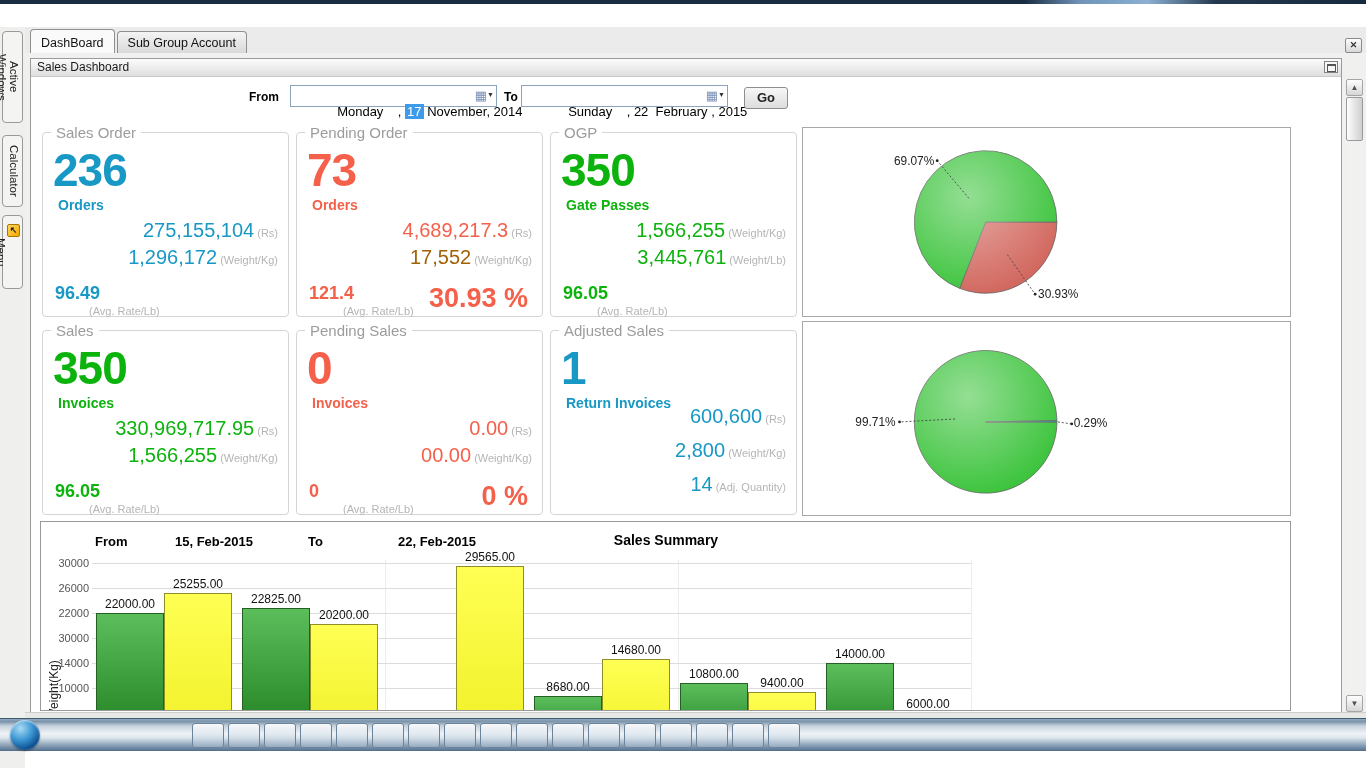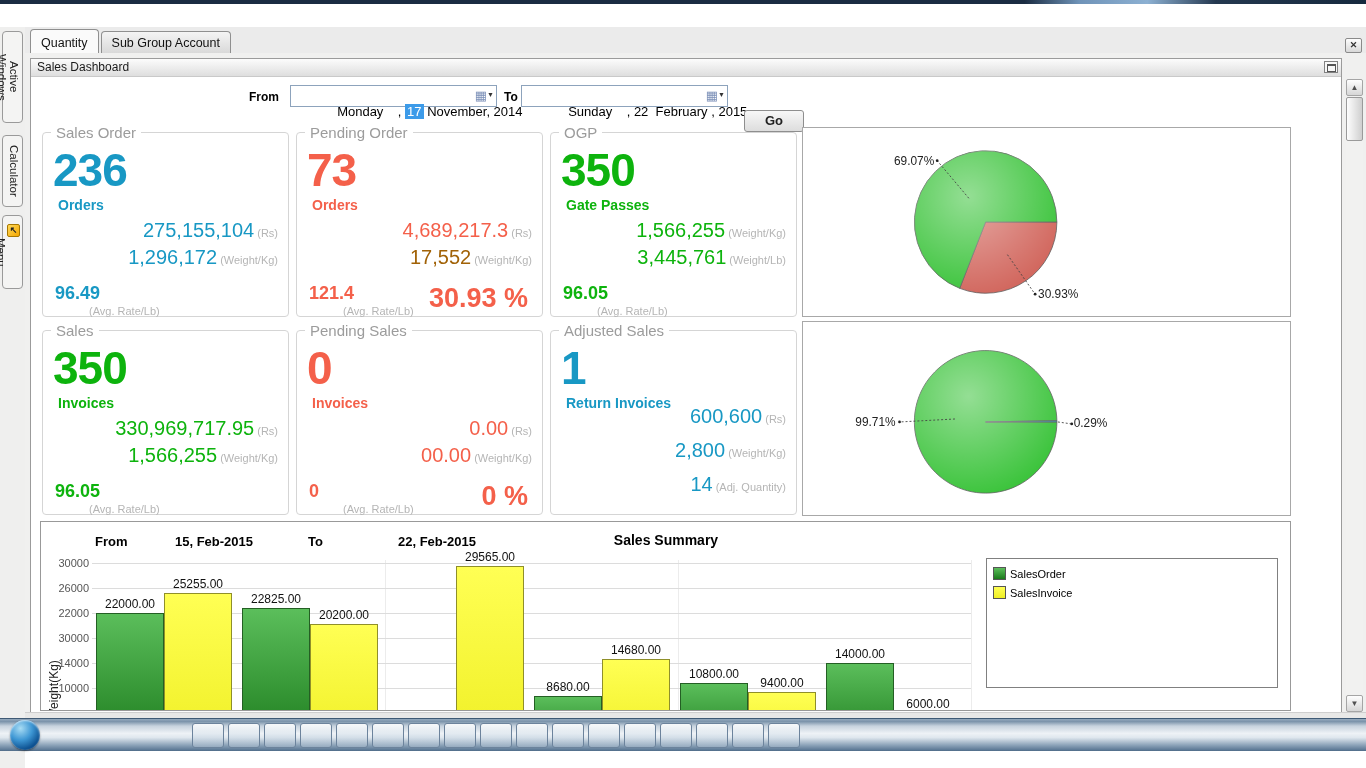--- a/index.html
+++ b/index.html
@@ -49,23 +49,23 @@
 
   
   .filter-label{position:absolute;font-size:12px;font-weight:bold;color:#000;top:13px;}
   #from-label{left:218px;} #to-label{left:473px;}
   .datepicker{position:absolute;top:8px;height:22px;background:#fff;border:1px solid #8DA3BC;font-size:13px;color:#000;
     padding:3px 0 0 10px;white-space:pre;}
   #from-picker{left:259px;width:207px;} #to-picker{left:490px;width:207px;}
   .date-sel{background:#3D9BE9;color:#fff;padding:0 2px;}
   .dp-btn{position:absolute;right:2px;top:2px;width:26px;height:16px;text-align:right;cursor:default;}
   .dp-cal{font-size:13px;color:#7C90B8;} .dp-arrow{font-size:7px;color:#333;vertical-align:3px;}
-  #go-btn{position:absolute;left:713px;top:10px;width:60px;height:22px;font-size:13px;font-weight:bold;color:#222;
+  #go-btn{position:absolute;left:713px;top:10px;width:44px;height:22px;font-size:13px;font-weight:bold;color:#222;
     text-align:center;line-height:20px;background:linear-gradient(180deg,#F7F7F7,#DDDDDD);
-    border:1px solid #8E8E8E;border-radius:3px;margin-top:23px;}
+    border:1px solid #8E8E8E;border-radius:3px;}
 
   
   .cards-row{position:absolute;left:11px;width:760px;height:186px;}
   #cards-row-1{top:55px;} #cards-row-2{top:253px;}
   .card{position:absolute;top:0;width:247px;height:185px;background:#fff;border:1px solid #D5D5D5;border-radius:4px;}
   .card-title{position:absolute;top:-9px;left:8px;background:#fff;padding:0 5px;font-size:15px;color:#9C9C9C;}
   .card-big{position:absolute;top:14px;left:10px;font-size:46px;font-weight:bold;line-height:1;letter-spacing:-1px;}
   .card-big-label{position:absolute;top:64px;left:15px;font-size:14px;font-weight:bold;}
   .card-rows{position:absolute;top:86px;right:10px;text-align:right;}
   .card-rows.three{top:74px;}
@@ -116,21 +116,21 @@
 </style>
 </head>
 <body>
 
 <div id="screen">
 
   <div id="top-edge"></div>
 
 
   <div id="tabrow">
-    <div id="tabs"><span class="tab active">Quantity</span><span class="tab">Sub Group Account</span></div>
+    <div id="tabs"><span class="tab active">DashBoard</span><span class="tab">Sub Group Account</span></div>
     <div id="tab-close">✕</div>
   </div>
 
   <div id="side-strip">
       <div class="side-tab" style="top: 4px; height: 92px;"><span>Active Windows</span></div>
       <div class="side-tab" style="top: 108px; height: 72px;"><span>Calculator</span></div>
       <div class="side-tab" style="top: 188px; height: 74px;"><span class="mini-icon">↖</span><span>Menu</span></div>
     </div>
 
   <div id="main-bg">
@@ -296,24 +296,20 @@
             <div class="bar-label" style="left: 485px; top: 158.25px;">8680.00</div>
             <div class="bar" style="left: 561px; top: 136.75px; height: 91.75px; background: linear-gradient(rgb(255, 255, 84), rgb(239, 239, 36)); border: 1px solid rgb(143, 143, 42);"></div>
             <div class="bar-label" style="left: 553px; top: 120.75px;">14680.00</div>
             <div class="bar" style="left: 639px; top: 161px; height: 67.5px; background: linear-gradient(rgb(91, 190, 91), rgb(27, 122, 27)); border: 1px solid rgb(36, 95, 36);"></div>
             <div class="bar-label" style="left: 631px; top: 145px;">10800.00</div>
             <div class="bar" style="left: 707px; top: 169.75px; height: 58.75px; background: linear-gradient(rgb(255, 255, 84), rgb(239, 239, 36)); border: 1px solid rgb(143, 143, 42);"></div>
             <div class="bar-label" style="left: 699px; top: 153.75px;">9400.00</div>
             <div class="bar" style="left: 785px; top: 141px; height: 87.5px; background: linear-gradient(rgb(91, 190, 91), rgb(27, 122, 27)); border: 1px solid rgb(36, 95, 36);"></div>
             <div class="bar-label" style="left: 777px; top: 125px;">14000.00</div>
             <div class="bar-label" style="left: 845px; top: 175px;">6000.00</div>
-            <div class="chart-legend" style="left: 945px; top: 36px; width: 292px; height: 130px;">
-              <div class="legend-item" style="top: 5px;"><span class="legend-swatch" style="background: linear-gradient(rgb(91, 190, 91), rgb(27, 122, 27));"></span><span class="legend-text">SalesOrder</span></div>
-              <div class="legend-item" style="top: 24px;"><span class="legend-swatch" style="background: linear-gradient(rgb(255, 255, 84), rgb(239, 239, 36));"></span><span class="legend-text">SalesInvoice</span></div>
-            </div>
           </div>
 
       </div>
     </div>
   </div>
 
   <div id="v-scrollbar">
     <div id="sb-up" class="sb-btn">▲</div>
     <div id="sb-thumb"></div>
     <div id="sb-down" class="sb-btn">▼</div>

